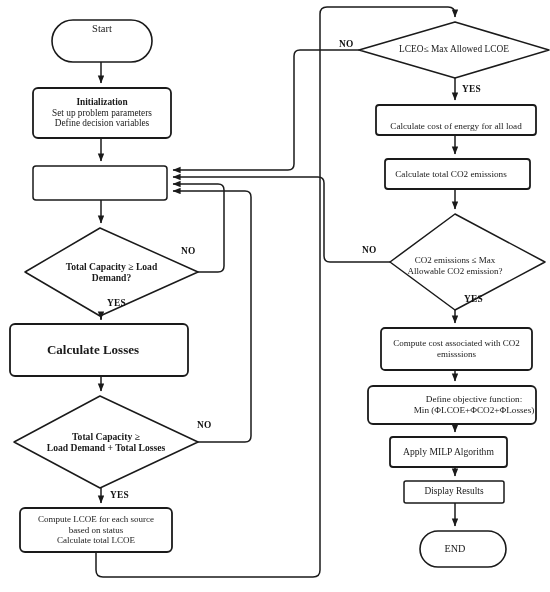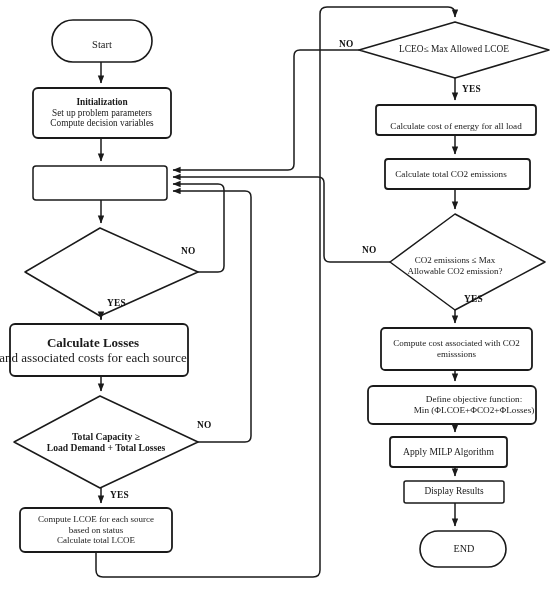--- a/index.html
+++ b/index.html
@@ -115,35 +115,38 @@
       <path d="M455,189 L455,209" marker-end="url(#arrowhead)"></path>
       <path d="M455,310 L455,323" marker-end="url(#arrowhead)"></path>
       <path d="M455,370 L455,381" marker-end="url(#arrowhead)"></path>
       <path d="M455,424 L455,432" marker-end="url(#arrowhead)"></path>
       <path d="M455,467 L455,476" marker-end="url(#arrowhead)"></path>
       <path d="M455,503 L455,526" marker-end="url(#arrowhead)"></path>
 
     </g>
   </svg>
 
-  <div class="node-label" style="left:52px; top:24px; width:100px; height:42px; font-size:10.5px;">
+  <div class="node-label" style="left:52px; top:8px; width:100px; height:42px; font-size:10.5px;">
     <span class="ln">Start</span>
   </div>
 
   <div class="node-label" style="left:33px; top:88px; width:138px; height:50px; font-size:9.3px;">
     <span class="ln bold">Initialization</span>
     <span class="ln">Set up problem parameters</span>
-    <span class="ln">Compute decision variables</span>
-  </div>
-
-
+    <span class="ln">Define decision variables</span>
+  </div>
+
+
+  <div class="node-label" style="left:25px; top:250px; width:173px; height:44px; font-size:9.6px;">
+    <span class="ln bold">Total Capacity ≥ Load</span>
+    <span class="ln bold">Demand?</span>
+  </div>
 
   <div class="node-label" style="left:4px; top:324px; width:178px; height:52px; font-size:13px;">
     <span class="ln bold">Calculate Losses</span>
-    <span class="ln">and associated costs for each source</span>
   </div>
 
   <div class="node-label" style="left:14px; top:420px; width:184px; height:44px; font-size:9.6px;">
     <span class="ln bold">Total Capacity ≥</span>
     <span class="ln bold">Load Demand + Total Losses</span>
   </div>
 
   <div class="node-label" style="left:20px; top:508px; width:152px; height:44px; font-size:9px;">
     <span class="ln">Compute LCOE for each source</span>
     <span class="ln">based on status</span>
@@ -178,21 +181,21 @@
   </div>
 
   <div class="node-label" style="left:390px; top:437px; width:117px; height:30px; font-size:9.6px;">
     <span class="ln">Apply MILP Algorithm</span>
   </div>
 
   <div class="node-label" style="left:404px; top:481px; width:100px; height:22px; font-size:9.4px;">
     <span class="ln">Display Results</span>
   </div>
 
-  <div class="node-label" style="left:421px; top:531px; width:86px; height:36px; font-size:10.2px;">
+  <div class="node-label" style="left:412px; top:531px; width:86px; height:36px; font-size:10.2px;">
     <span class="ln">END</span>
   </div>
 
   <div class="edge-label" style="left:181px; top:246px; font-size:9.4px;">NO</div>
 
   <div class="edge-label" style="left:107px; top:298px; font-size:9.4px;">YES</div>
 
   <div class="edge-label" style="left:197px; top:420px; font-size:9.4px;">NO</div>
 
   <div class="edge-label" style="left:110px; top:490px; font-size:9.4px;">YES</div>

